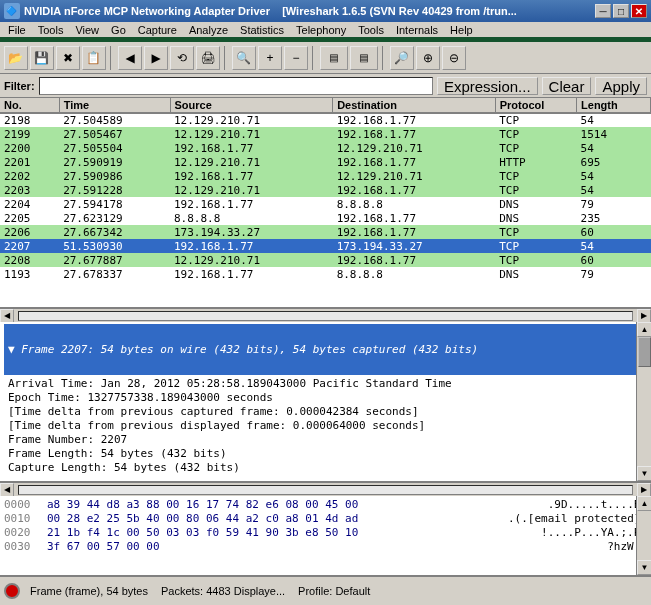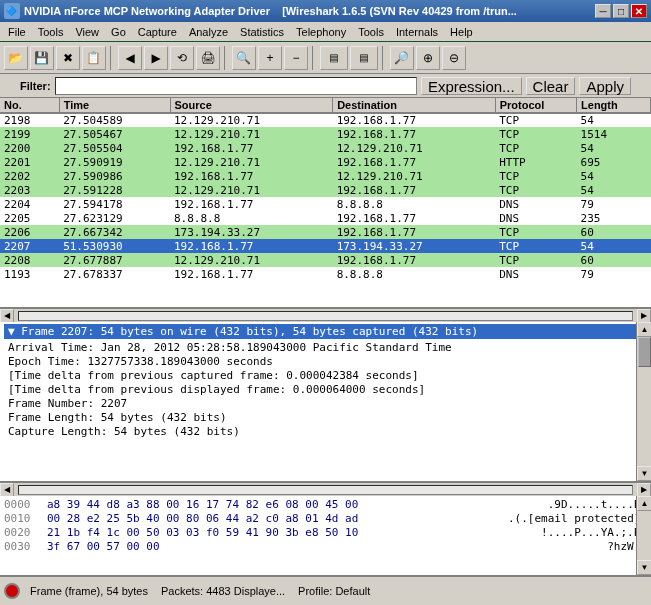--- a/index.html
+++ b/index.html
@@ -22,21 +22,21 @@
     #titlebar-buttons { display: flex; gap: 2px; }
     .title-btn { width: 16px; height: 14px; font-size: 10px; display: flex; align-items: center; justify-content: center; background: #c0c0c0; border: 1px outset #e0e0e0; cursor: pointer; color: #000; }
     .title-btn.close { background: #cc0000; color: white; }
 
     
     #menubar {
       background: #d4d0c8;
       height: 20px;
       display: flex;
       align-items: center;
-      border-bottom: 1px solid #14532d;
+      border-bottom: 5px solid #14532d;
       padding: 0 2px;
     }
     .menu-item {
       padding: 2px 6px;
       font-size: 11px;
       cursor: pointer;
       height: 100%;
       display: flex;
       align-items: center;
     }
@@ -61,21 +61,21 @@
     }
     .tb-separator { width: 4px; height: 24px; border-left: 1px solid #808080; margin: 0 2px; }
     .tb-btn-wide { width: 28px; }
 
     
     #filterbar {
       background: #d4d0c8;
       height: 24px;
       display: flex;
       align-items: center;
-      padding: 2px 20px;
+      padding: 2px 4px;
       gap: 4px;
       border-bottom: 1px solid #808080;
     }
     #filterbar label { font-size: 11px; font-weight: bold; }
     #filter-input {
       flex: 1;
       height: 18px;
       border: 1px inset #808080;
       background: white;
       font-size: 11px;
@@ -155,24 +155,25 @@
     #frame-details-inner {
       padding: 2px 4px;
       font-family: monospace;
       font-size: 11px;
       height: 100%;
       overflow: auto;
     }
     .frame-title {
       background: #316ac5;
       color: white;
-      padding: 1px 4px;
+      padding: 19px 4px;
       margin-bottom: 2px;
       font-family: monospace;
       font-size: 11px;
+      font-style: italic;
     }
     .frame-line { padding: 0 4px; line-height: 14px; }
 
     
     #hex-dump {
       background: white;
       height: 80px;
       border-bottom: 1px solid #808080;
       overflow: hidden;
       position: relative;

